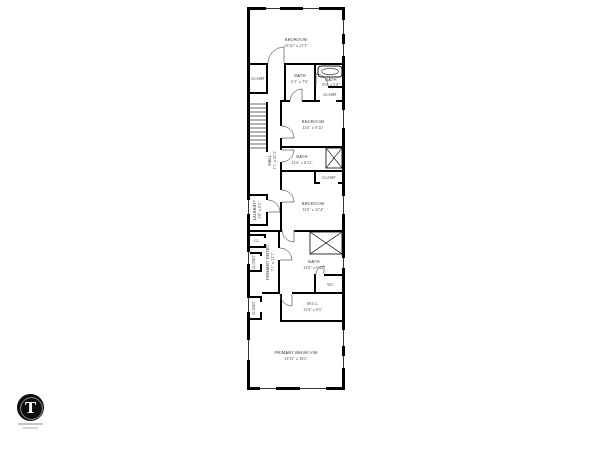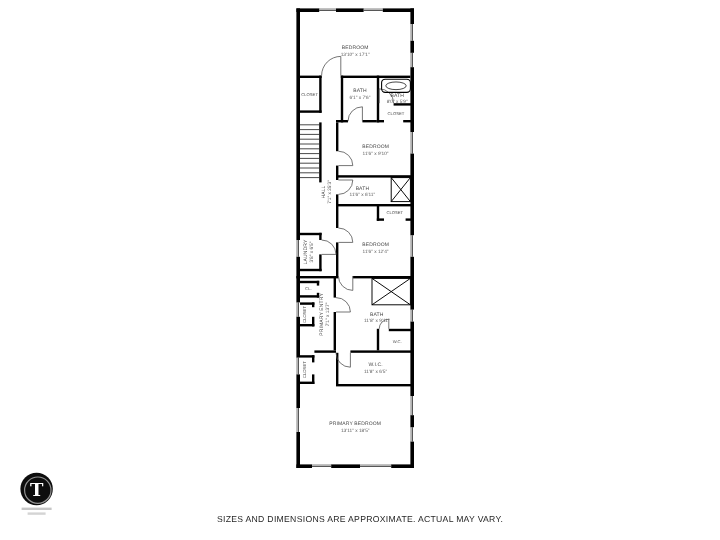--- a/index.html
+++ b/index.html
@@ -224,15 +224,14 @@
 
   <div class="logo">
     <div class="logo-disc">
       <div class="logo-ring"></div>
       <span class="logo-monogram">T</span>
     </div>
     <div class="logo-caption-line1"></div>
     <div class="logo-caption-line2"></div>
   </div>
 
-  <div class="disclaimer">SIZES AND DIMENSIONS ARE APPROXIMATE. ACTUAL MAY VARY.</div>
 
 </div>
 
 </body></html>

